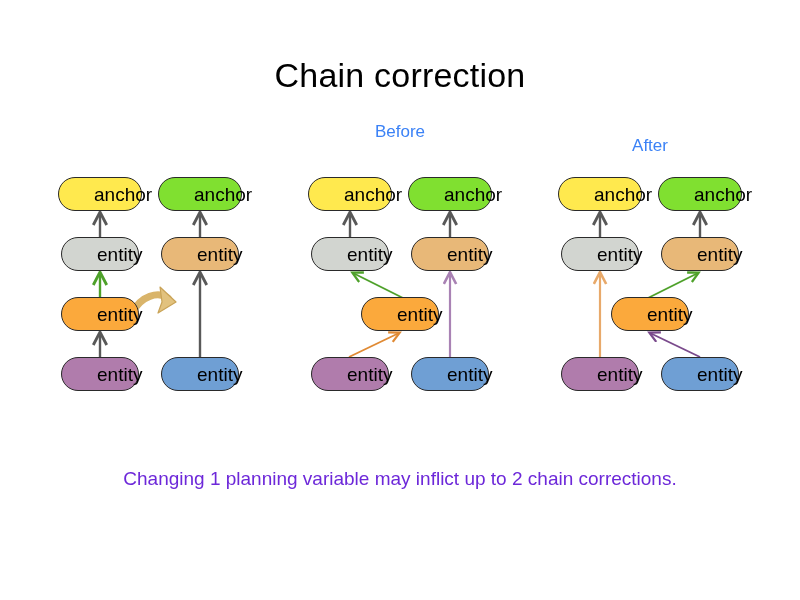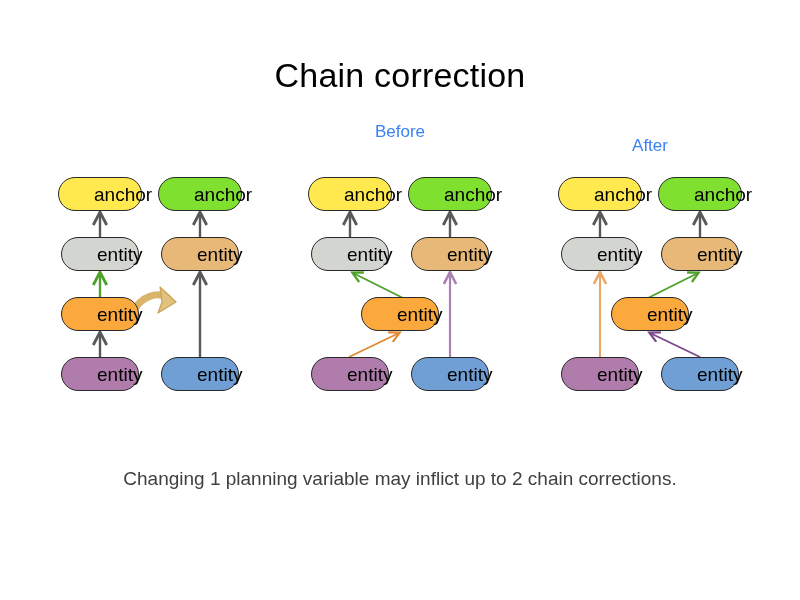--- a/index.html
+++ b/index.html
@@ -34,21 +34,21 @@
     margin-top: 28px;
   }
   .caption {
     position: absolute;
     top: 468px;
     left: 0;
     width: 800px;
     text-align: center;
     font-size: 19px;
     font-weight: normal;
-    color: #404040;
+    color: #6d28d9;
   }
   .panel-label {
     position: absolute;
     font-size: 17px;
     text-align: center;
     color: #3b82f6;
     white-space: nowrap;
   }
   .node {
     position: absolute;

